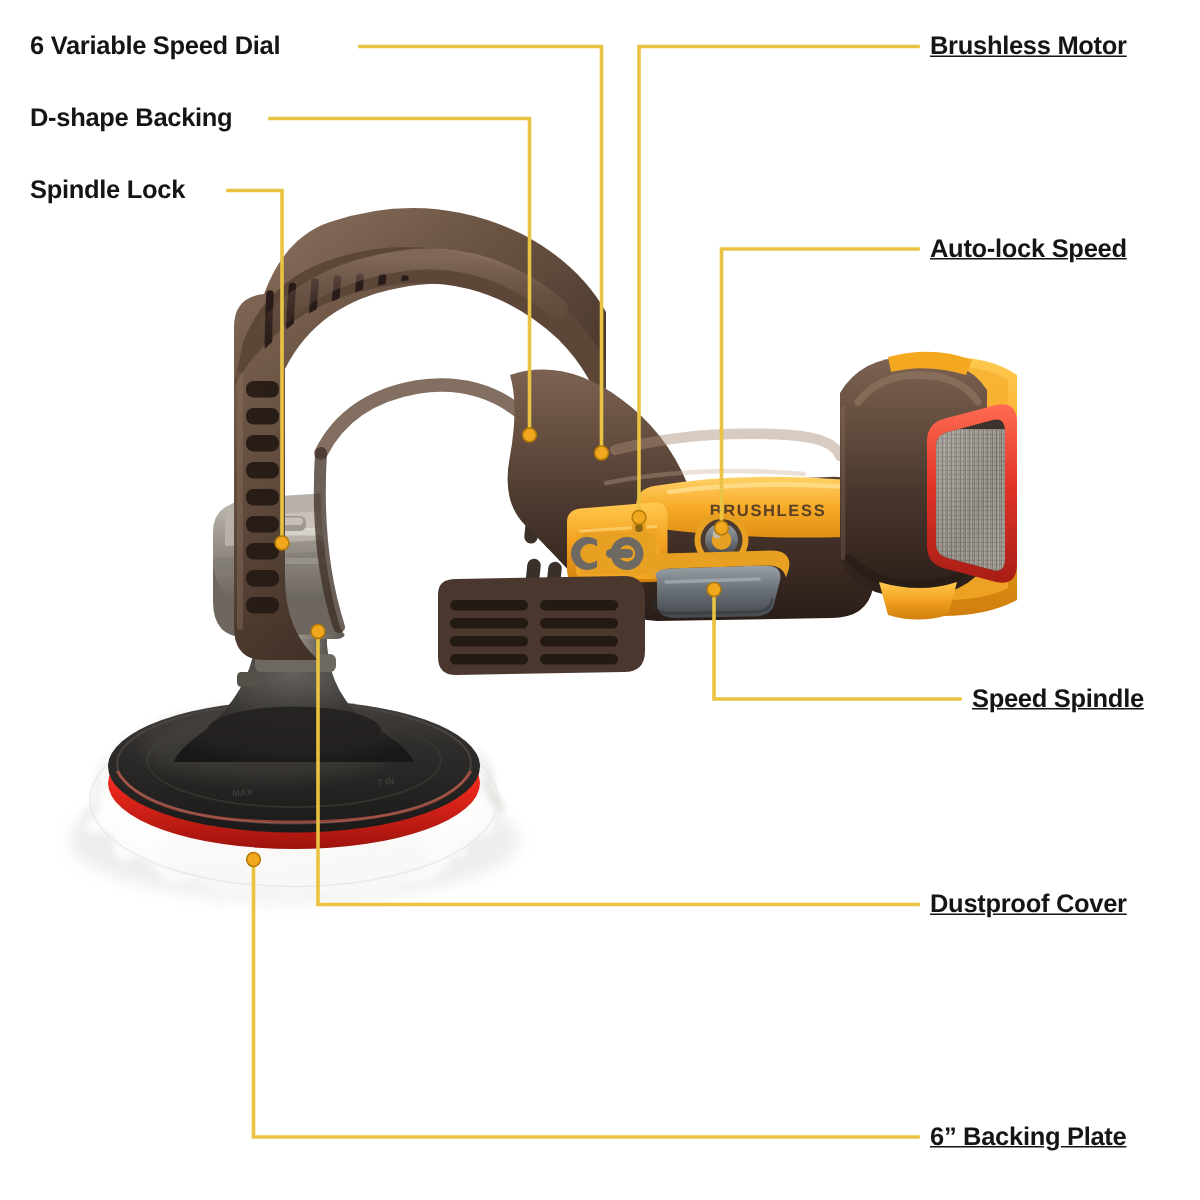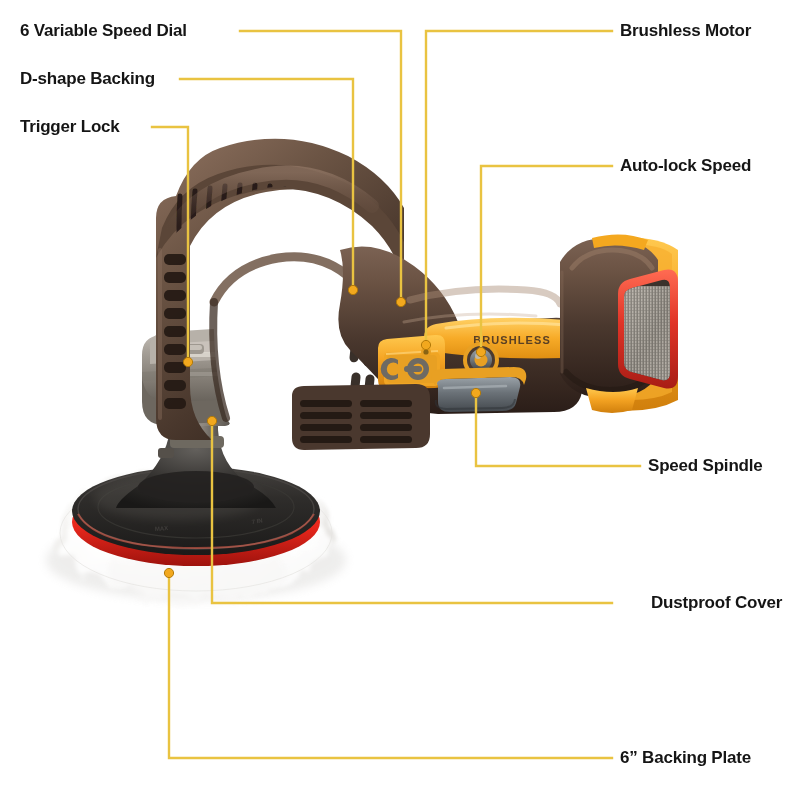--- a/index.html
+++ b/index.html
@@ -16,21 +16,21 @@
   .callout{
     position:absolute;
     font-size:17px;
     font-weight:bold;
     color:#151515;
     white-space:nowrap;
     letter-spacing:-0.2px;
     line-height:1;
   }
   .callout.left{text-align:left;}
-  .callout.right{text-align:left;}
+  .callout.right{text-align:left;text-decoration:underline;}
 </style>
 </head>
 <body>
 
 <div id="stage">
 
   <svg id="art" viewBox="0 0 800 800">
     <defs>
       <linearGradient id="gBrownBody" x1="0" y1="0" x2="0" y2="1">
         <stop offset="0%" stop-color="#7b6253"></stop>
@@ -447,21 +447,21 @@
       <circle cx="476" cy="393" r="4.6" fill="#f2a81e" stroke="#b37a08" stroke-width="1"></circle>
       <path d="M 612 603 L 212 603 L 212 421" fill="none" stroke="#e9c341" stroke-width="2.4" stroke-linecap="square" stroke-linejoin="miter"></path>
       <circle cx="212" cy="421" r="4.6" fill="#f2a81e" stroke="#b37a08" stroke-width="1"></circle>
       <path d="M 612 758 L 169 758 L 169 573" fill="none" stroke="#e9c341" stroke-width="2.4" stroke-linecap="square" stroke-linejoin="miter"></path>
       <circle cx="169" cy="573" r="4.6" fill="#f2a81e" stroke="#b37a08" stroke-width="1"></circle>
     </svg>
 
   <div id="labels">
       <div class="callout left" style="left: 20px; top: 22px;">6 Variable Speed Dial</div>
       <div class="callout left" style="left: 20px; top: 70px;">D-shape Backing</div>
-      <div class="callout left" style="left: 20px; top: 118px;">Trigger Lock</div>
+      <div class="callout left" style="left: 20px; top: 118px;">Spindle Lock</div>
       <div class="callout right" style="left: 620px; top: 22px;">Brushless Motor</div>
       <div class="callout right" style="left: 620px; top: 157px;">Auto-lock Speed</div>
       <div class="callout right" style="left: 648px; top: 457px;">Speed Spindle</div>
-      <div class="callout right" style="left: 620px; top: 594px; margin-left: 31px;">Dustproof Cover</div>
+      <div class="callout right" style="left: 620px; top: 594px;">Dustproof Cover</div>
       <div class="callout right" style="left: 620px; top: 749px;">6” Backing Plate</div>
     </div>
 
 </div>
 
 </body></html>

